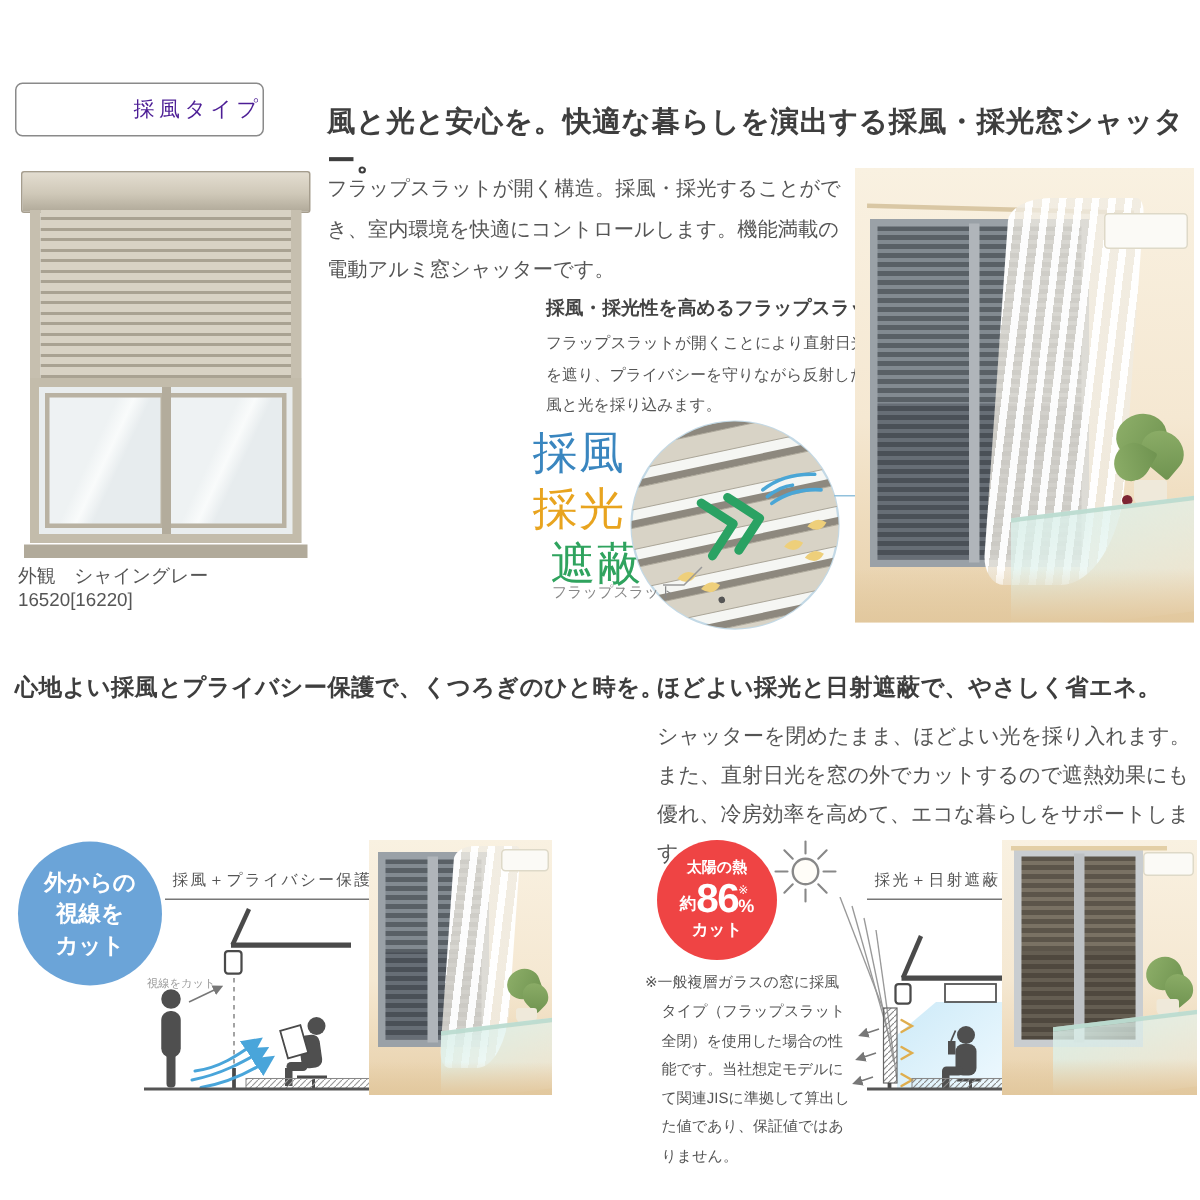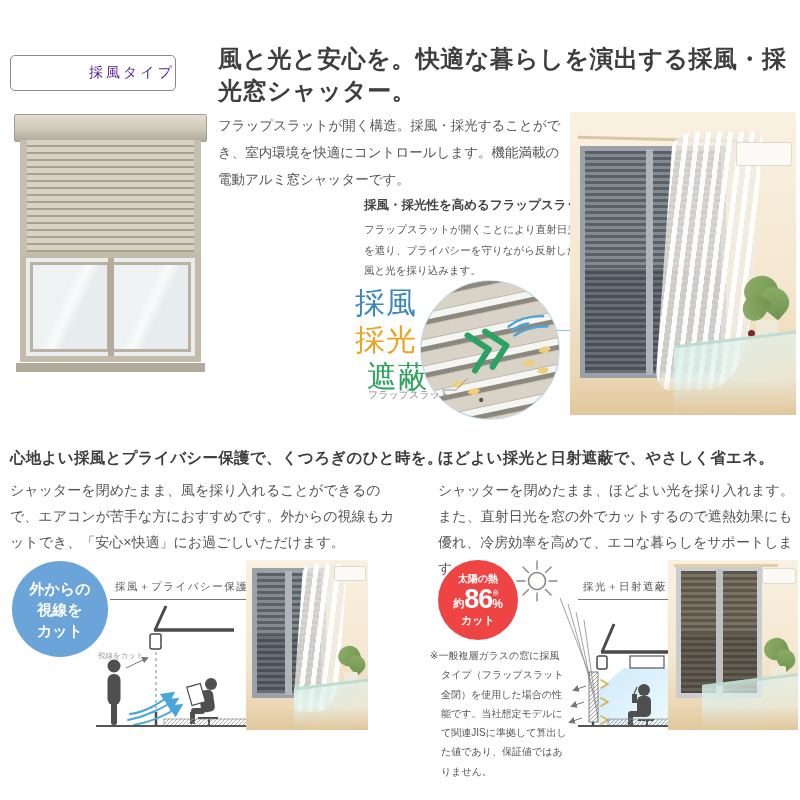--- a/index.html
+++ b/index.html
@@ -3,21 +3,21 @@
 <meta charset="utf-8">
 <style>
   html,body{margin:0;padding:0;background:#fff;}
   #canvas{position:relative;width:800px;height:800px;background:#fff;overflow:hidden;
           font-family:"Liberation Sans","DejaVu Sans",sans-serif;color:#555;}
   .abs{position:absolute;}
 
   
   .type-box{left:10px;top:55px;width:164px;height:34px;border:1.5px solid #8a8a8a;border-radius:5px;
             display:flex;align-items:center;justify-content:flex-end;font-size:14px;color:#4c1d95;letter-spacing:3px;}
-  .main-title{left:218px;top:43px;font-size:24px;font-weight:bold;color:#3e3e3e;letter-spacing:.5px;}
+  .main-title{left:218px;top:68px;font-size:19px;font-weight:bold;color:#3e3e3e;letter-spacing:.5px;}
 
   
   .product-photo{left:8px;top:112px;width:205px;height:260px;background:#fff;}
   .pp-case{position:absolute;left:6px;top:2px;right:6px;height:26px;border:1px solid #a59d8d;border-radius:2px;
            background:linear-gradient(180deg,#e3ddd0 0%,#cfc8b8 55%,#b1aa9a 100%);}
   .pp-slats{position:absolute;left:12px;top:28px;right:12px;height:112px;border-left:7px solid #c6bfaf;border-right:7px solid #c6bfaf;
             background:repeating-linear-gradient(180deg,#d8d2c4 0 5px,#a9a292 5px 7px);}
   .pp-window{position:absolute;left:12px;top:140px;right:12px;bottom:10px;border:6px solid #c3bcab;background:#e9edee;}
   .pp-mullion{position:absolute;left:50%;top:0;bottom:0;width:6px;margin-left:-3px;background:#b3ac9c;}
   .pp-pane{position:absolute;top:4px;bottom:4px;width:44%;border:3px solid #b9b2a2;
@@ -100,20 +100,24 @@
 
   <div class="abs product-photo">
     <div class="pp-case"></div>
     <div class="pp-slats"></div>
     <div class="pp-window">
       <div class="pp-pane" style="left:4px;"></div>
       <div class="pp-pane" style="right:4px;"></div>
       <div class="pp-mullion"></div>
     </div>
     <div class="pp-sill"></div>
+  </div>
+  <div class="abs product-caption">
+    <div>外観　シャイングレー</div>
+    <div>16520[16220]</div>
   </div>
 
   <div class="abs intro-body">フラップスラットが開く構造。採風・採光することができ、室内環境を快適にコントロールします。機能満載の電動アルミ窓シャッターです。</div>
   <div class="abs feature-title">採風・採光性を高めるフラップスラット</div>
   <div class="abs feature-body">フラップスラットが開くことにより直射日光を遮り、プライバシーを守りながら反射した風と光を採り込みます。</div>
 
   <div class="abs keywords">
     <div class="kw-wind">採風</div>
     <div class="kw-light">採光</div>
     <div class="kw-shade">遮蔽</div>
@@ -182,21 +186,20 @@
     <div class="ph-leaf" style="right:18px;top:164px;width:34px;height:30px;transform:rotate(-15deg);"></div>
     <div class="ph-leaf" style="right:6px;top:176px;width:30px;height:26px;transform:rotate(40deg);"></div>
     <div class="ph-leaf" style="right:28px;top:184px;width:26px;height:24px;transform:rotate(-60deg);"></div>
     <div class="ph-pot" style="right:18px;top:208px;width:22px;height:16px;"></div>
     <div class="ph-wine" style="left:178px;top:218px;"></div>
     <div class="ph-table" style="left:104px;right:0;bottom:0;height:74px;"></div>
     <div class="ph-floor" style="height:36px;"></div>
   </div>
 
   <div class="abs sec-heading left-heading">心地よい採風とプライバシー保護で、くつろぎのひと時を。</div>
-  <div class="abs sec-body left-body">シャッターを閉めたまま、風を採り入れることができるので、エアコンが苦手な方におすすめです。外からの視線もカットでき、「安心×快適」にお過ごしいただけます。</div>
 
   <div class="abs badge-blue">
     <div>外からの</div>
     <div>視線を</div>
     <div>カット</div>
   </div>
 
   <div class="abs illo-title left-illo-title">採風＋プライバシー保護</div>
 
   <svg class="abs left-illo" width="162" height="175" viewBox="0 0 162 175">

